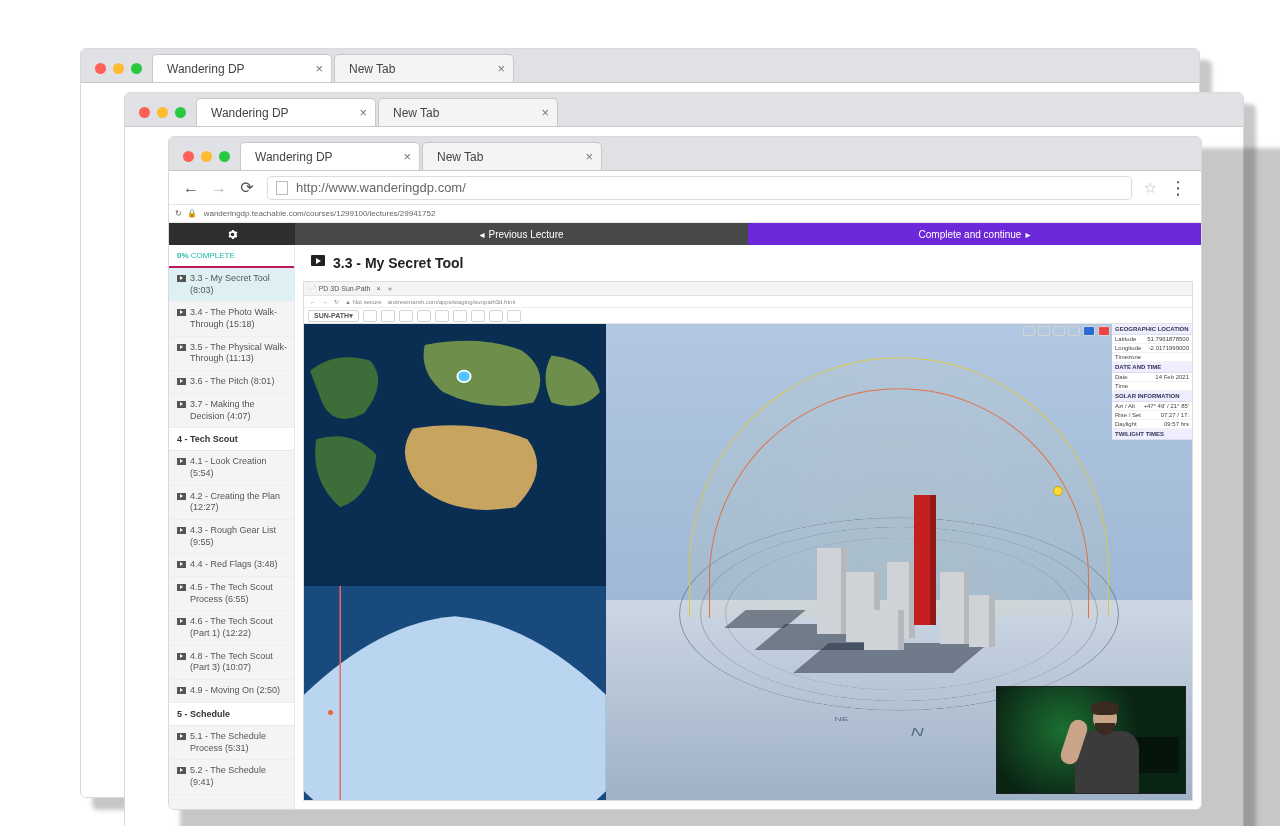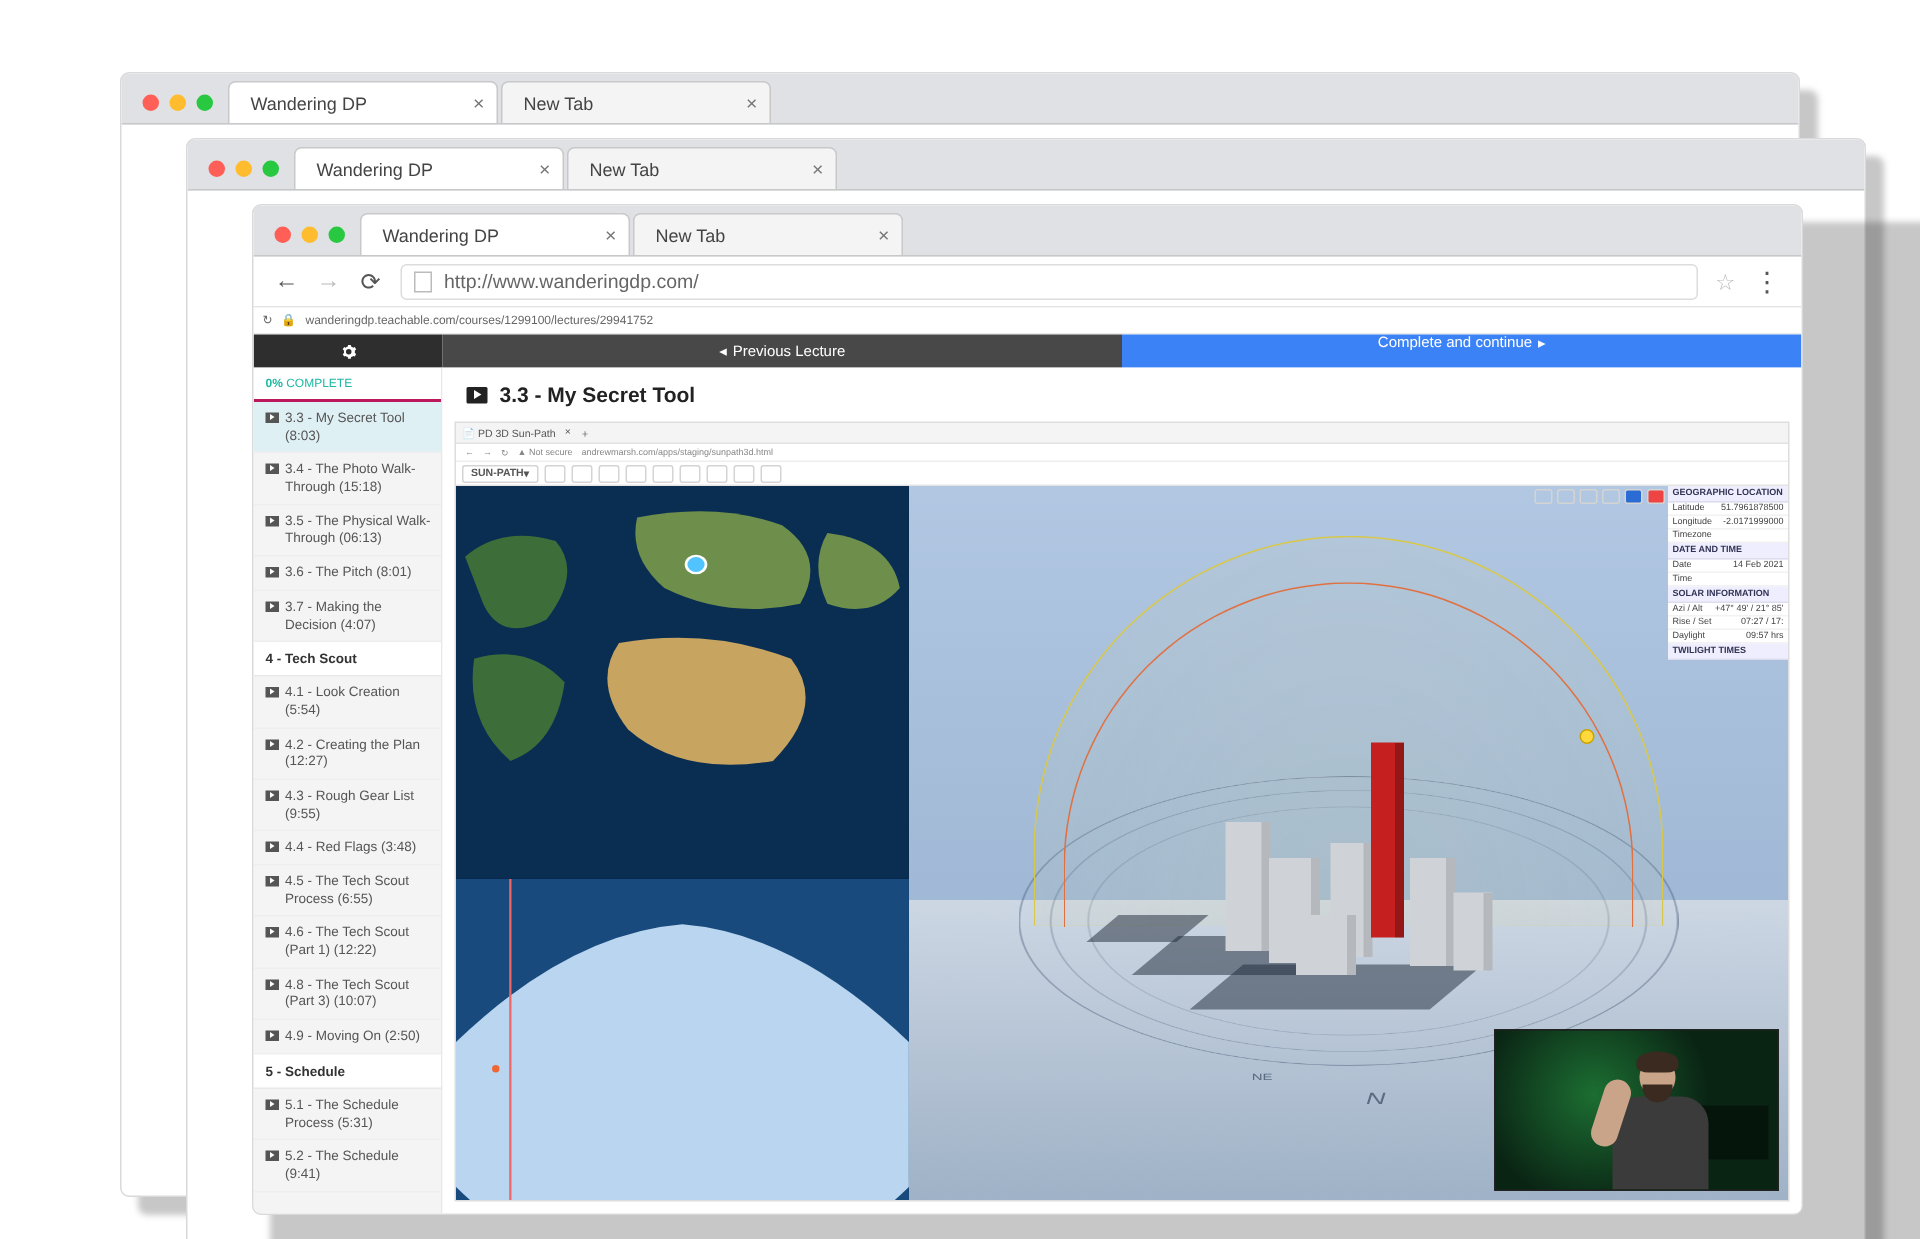--- a/index.html
+++ b/index.html
@@ -20,35 +20,35 @@
   .star{color:#bbb;font-size:15px}
   .dots{color:#555;font-size:18px;line-height:6px}
 
   .content{flex:1;display:flex;flex-direction:column;overflow:hidden}
   .inner-addr{height:18px;background:#fff;border-bottom:1px solid #e9e9e9;display:flex;align-items:center;font-size:8px;color:#666;padding:0 6px;gap:6px}
   .inner-addr .lock{font-size:8px}
   .topbar{height:22px;display:flex;font-size:10px;color:#fff}
   .tb-left{width:126px;background:#2e2e2e;display:flex;justify-content:center;align-items:center}
   .tb-left svg{width:11px;height:11px;fill:#fff}
   .tb-mid{flex:.5;background:#484848;display:flex;align-items:center;justify-content:center;gap:4px}
-  .tb-right{flex:.5;background:#3b82f6;display:flex;align-items:flex-start;justify-content:center;gap:4px}
+  .tb-right{flex:.5;background:#6d28d9;display:flex;align-items:center;justify-content:center;gap:4px}
 
   .course{flex:1;display:flex;overflow:hidden}
   .sidebar{width:126px;background:#f4f4f4;border-right:1px solid #e8e8e8;overflow:hidden;font-size:9px;color:#555}
   .progress{padding:6px 8px;font-size:8px;color:#1db9a3;border-bottom:2px solid #be185d;background:#fff}
   .progress b{font-weight:700}
   .sec{background:#fff;border-bottom:1px solid #e8e8e8;padding:6px 8px;font-weight:700;color:#333}
   .lec{padding:5px 6px 5px 8px;border-bottom:1px solid #eee;display:flex;align-items:flex-start;gap:4px;line-height:1.3}
   .lec.current{background:#dff0f5}
   .lec .vi{width:9px;height:7px;background:#555;margin-top:2px;flex-shrink:0;position:relative}
   .lec .vi:after{content:"";position:absolute;left:3px;top:1px;border-left:3px solid #fff;border-top:2.5px solid transparent;border-bottom:2.5px solid transparent}
   .lec span{flex:1}
 
   .main{flex:1;background:#fff;display:flex;flex-direction:column;overflow:hidden}
-  .lecture-title{padding:10px 16px;font-size:14px;font-weight:800;color:#222;display:flex;align-items:center;gap:8px}
+  .lecture-title{padding:10px 16px;font-size:14px;font-weight:800;color:#222;display:flex;align-items:flex-start;gap:8px}
   .lecture-title .vi2{width:14px;height:11px;background:#222;position:relative;border-radius:1px}
   .lecture-title .vi2:after{content:"";position:absolute;left:5px;top:2.5px;border-left:5px solid #fff;border-top:3px solid transparent;border-bottom:3px solid transparent}
 
   .app{flex:1;margin:0 8px 8px 8px;border:1px solid #ddd;display:flex;flex-direction:column;background:#fff;overflow:hidden}
   .app-tabs{height:14px;background:#f4f4f4;border-bottom:1px solid #e2e2e2;display:flex;align-items:center;font-size:7px;color:#555;padding-left:4px;gap:6px}
   .app-addr{height:12px;border-bottom:1px solid #eee;font-size:6px;color:#888;display:flex;align-items:center;padding:0 6px;gap:6px}
   .app-tools{height:16px;border-bottom:1px solid #e4e4e4;display:flex;align-items:center;gap:4px;padding:0 4px;font-size:7px}
   .tbtn{width:14px;height:12px;border:1px solid #d4d4d4;border-radius:2px}
   .tbtn.label{width:auto;padding:0 5px;display:flex;align-items:center;color:#555;font-weight:700}
 
@@ -193,21 +193,21 @@
             <div class="lec current">
               <div class="vi"></div>
               <span>3.3 - My Secret Tool (8:03)</span>
             </div>
             <div class="lec">
               <div class="vi"></div>
               <span>3.4 - The Photo Walk-Through (15:18)</span>
             </div>
             <div class="lec">
               <div class="vi"></div>
-              <span>3.5 - The Physical Walk-Through (06:13)</span>
+              <span>3.5 - The Physical Walk-Through (11:13)</span>
             </div>
             <div class="lec">
               <div class="vi"></div>
               <span>3.6 - The Pitch (8:01)</span>
             </div>
             <div class="lec">
               <div class="vi"></div>
               <span>3.7 - Making the Decision (4:07)</span>
             </div>
             <div class="sec">4 - Tech Scout</div>

